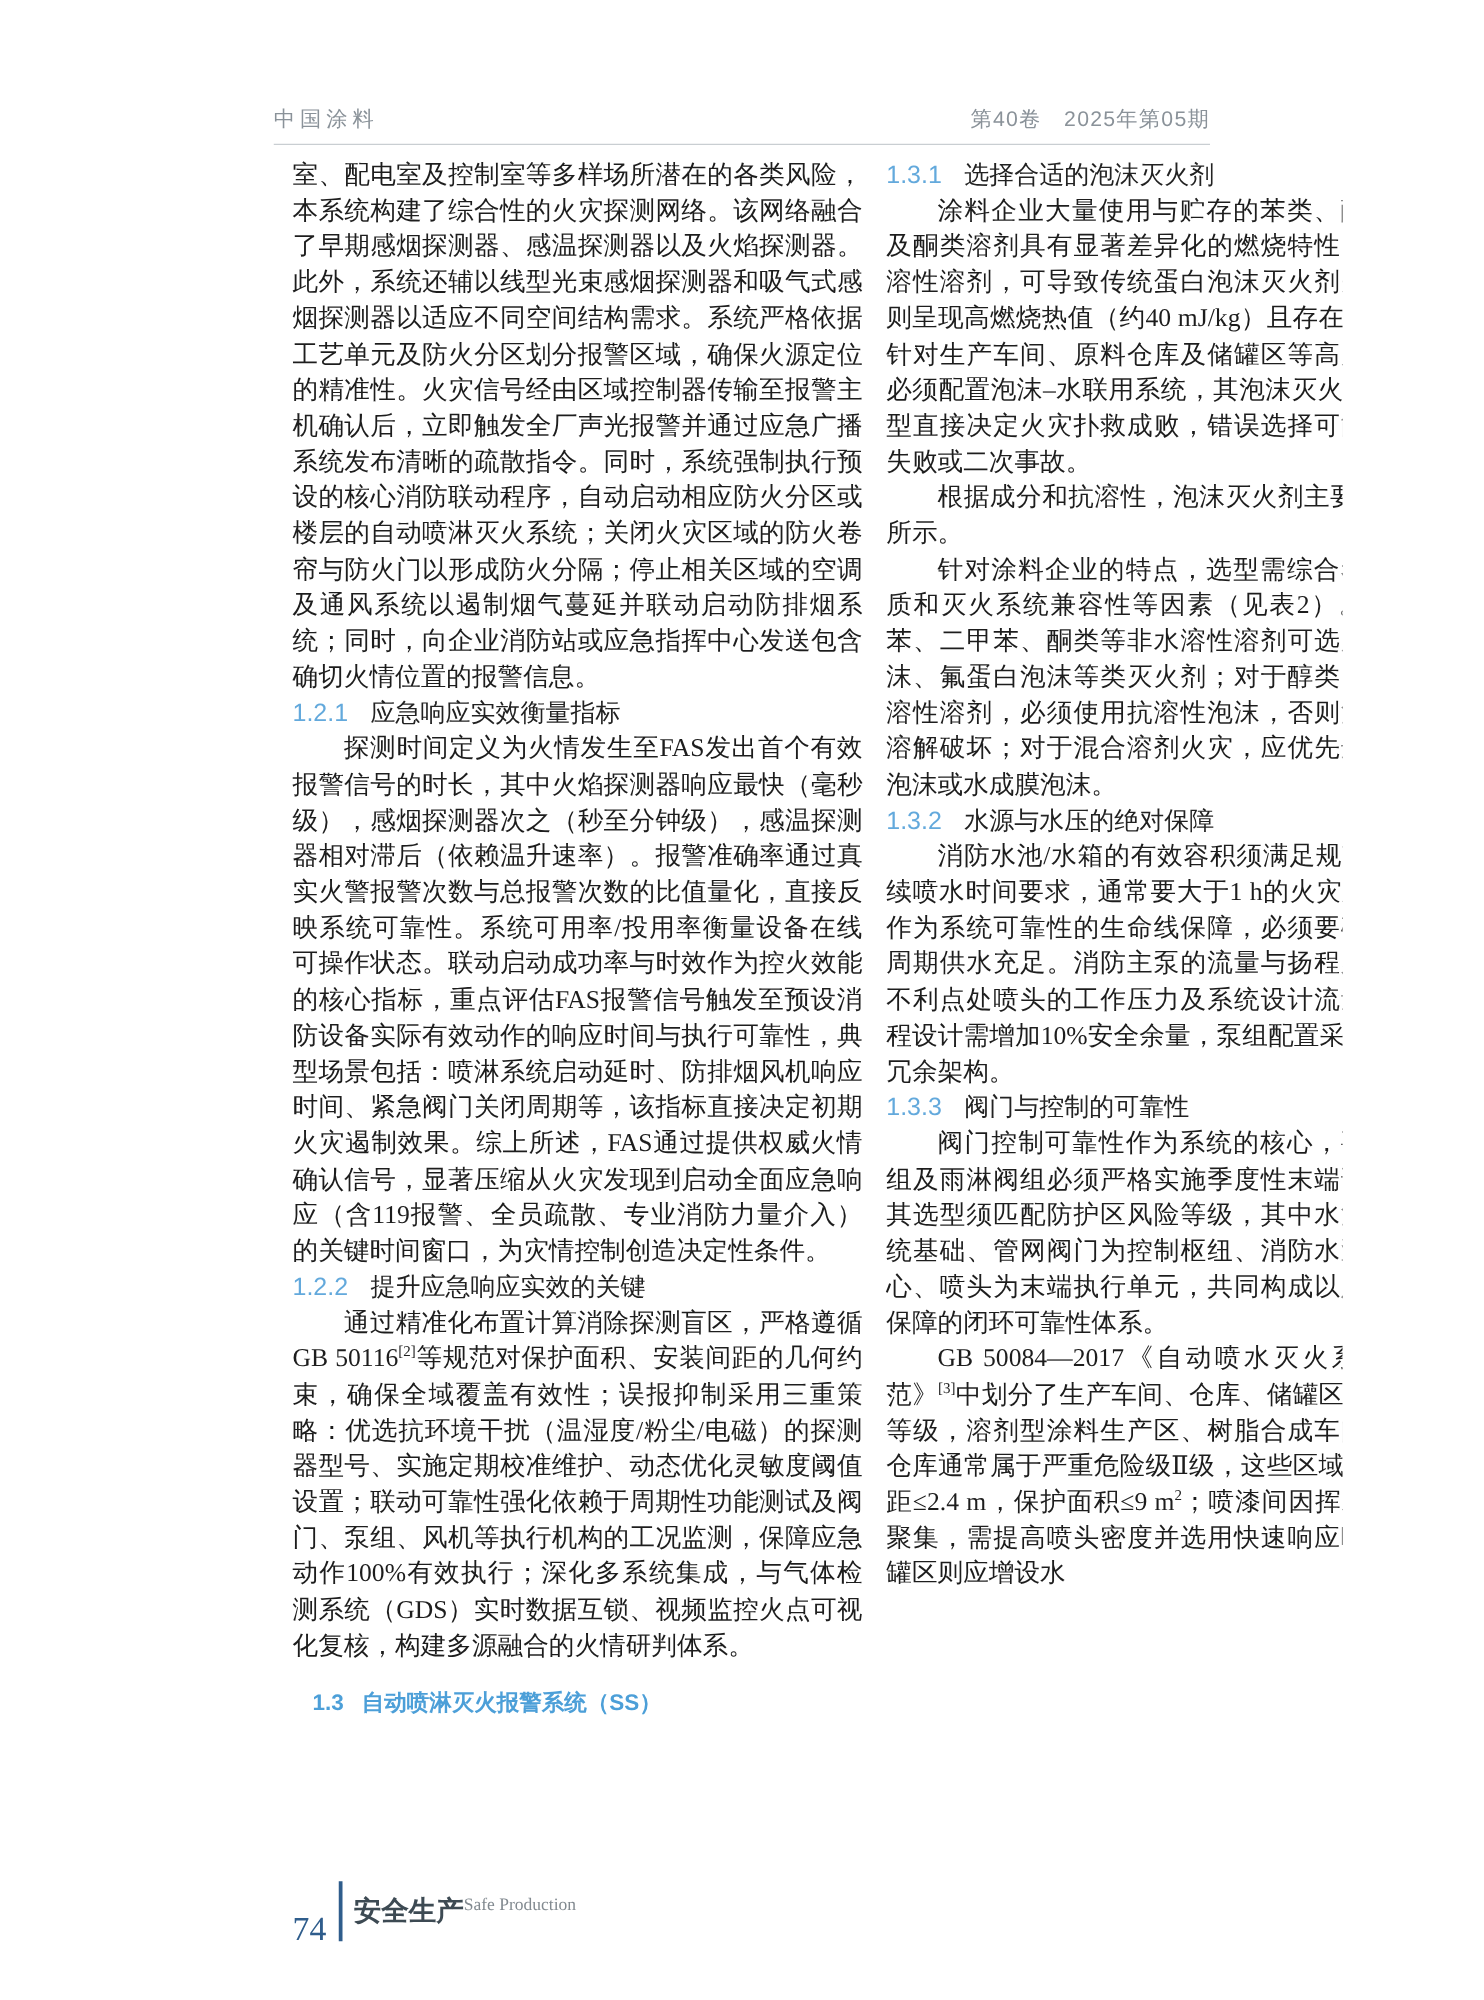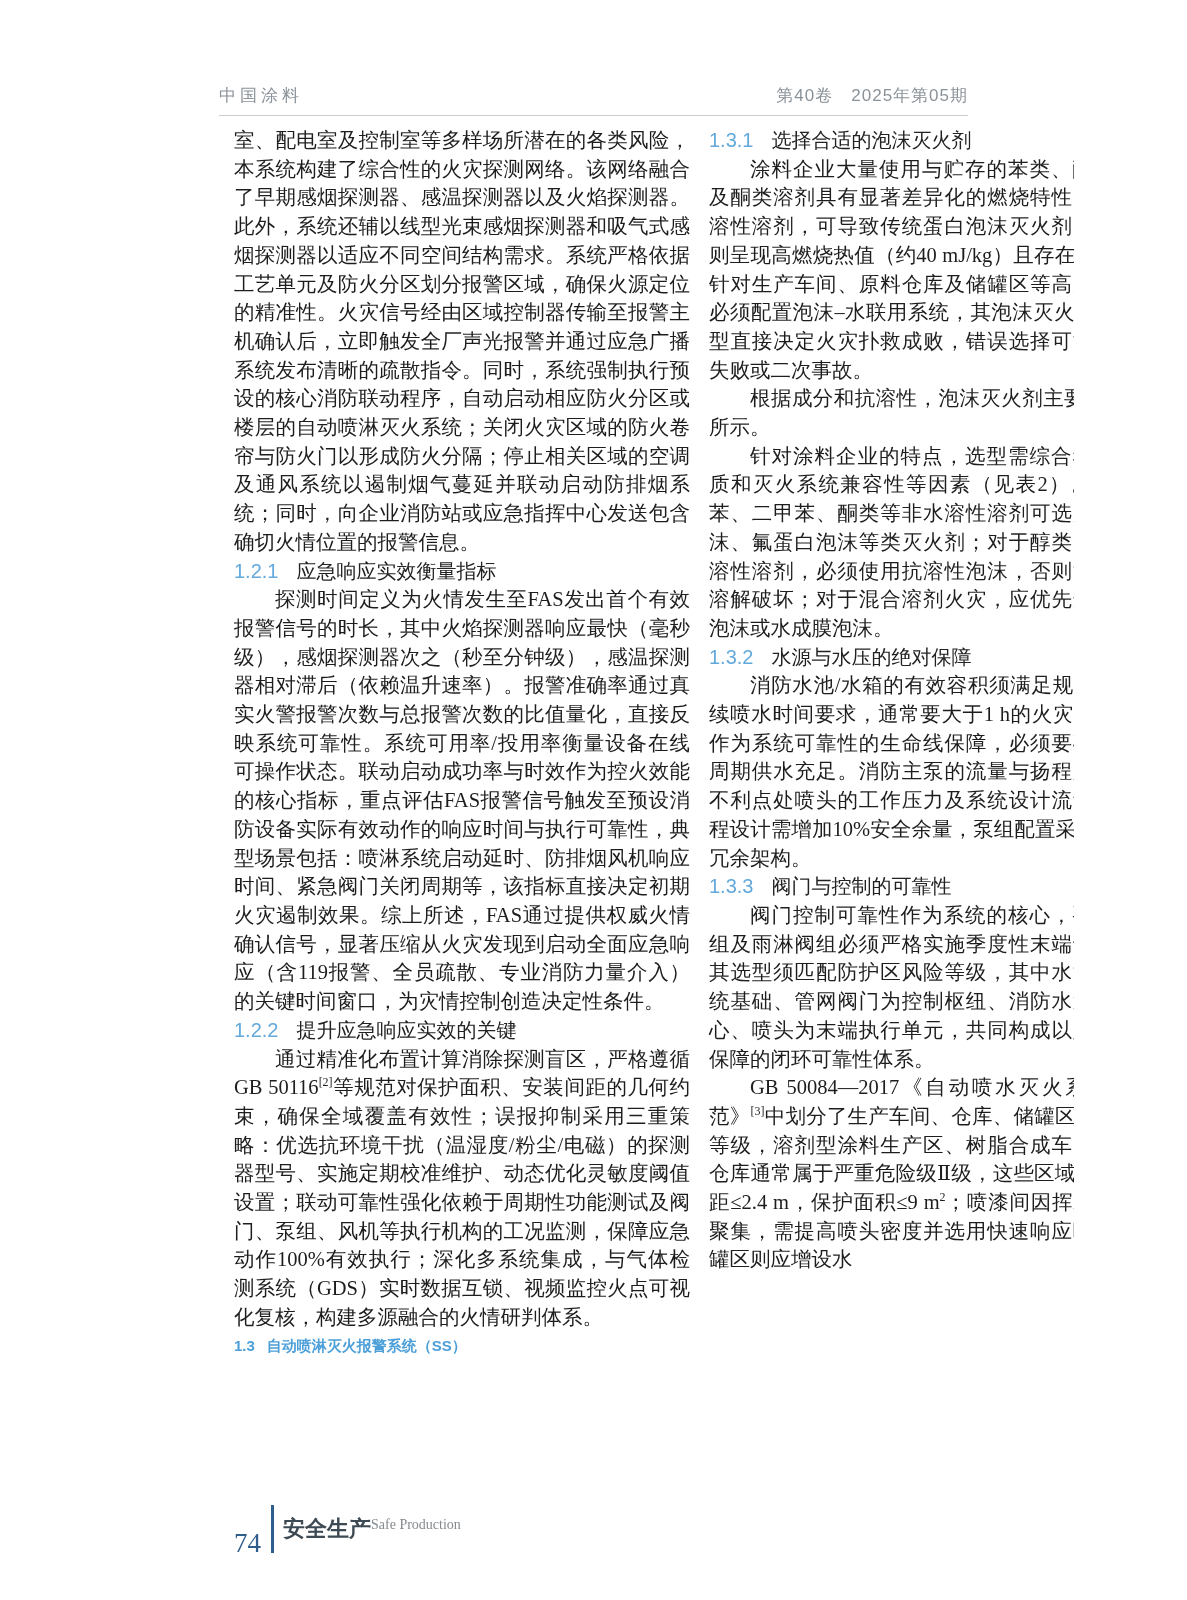--- a/index.html
+++ b/index.html
@@ -41,23 +41,23 @@
   sup{font-size:12px;line-height:0;}
   
   .h3{
     margin:0;
     font-family:"Liberation Sans","DejaVu Sans",sans-serif;
     font-size:20px;line-height:28.7px;font-weight:normal;
     color:#222;
   }
   .h3 .num{color:#63a9dc;margin-right:0.9em;}
   .h2{
-    margin:0;
+    margin:16px;
     font-family:"Liberation Sans","DejaVu Sans",sans-serif;
-    font-size:15px;line-height:28.7px;font-weight:bold;
+    font-size:18px;line-height:28.7px;font-weight:bold;
     color:#4c9fd8;
   }
   .h2 .num{margin-right:0.8em;}
   
   .footer{
     position:absolute;left:121px;top:1496px;
     display:flex;align-items:center;
   }
   .footer .pageno{
     font-family:"Liberation Serif","DejaVu Serif",serif;

